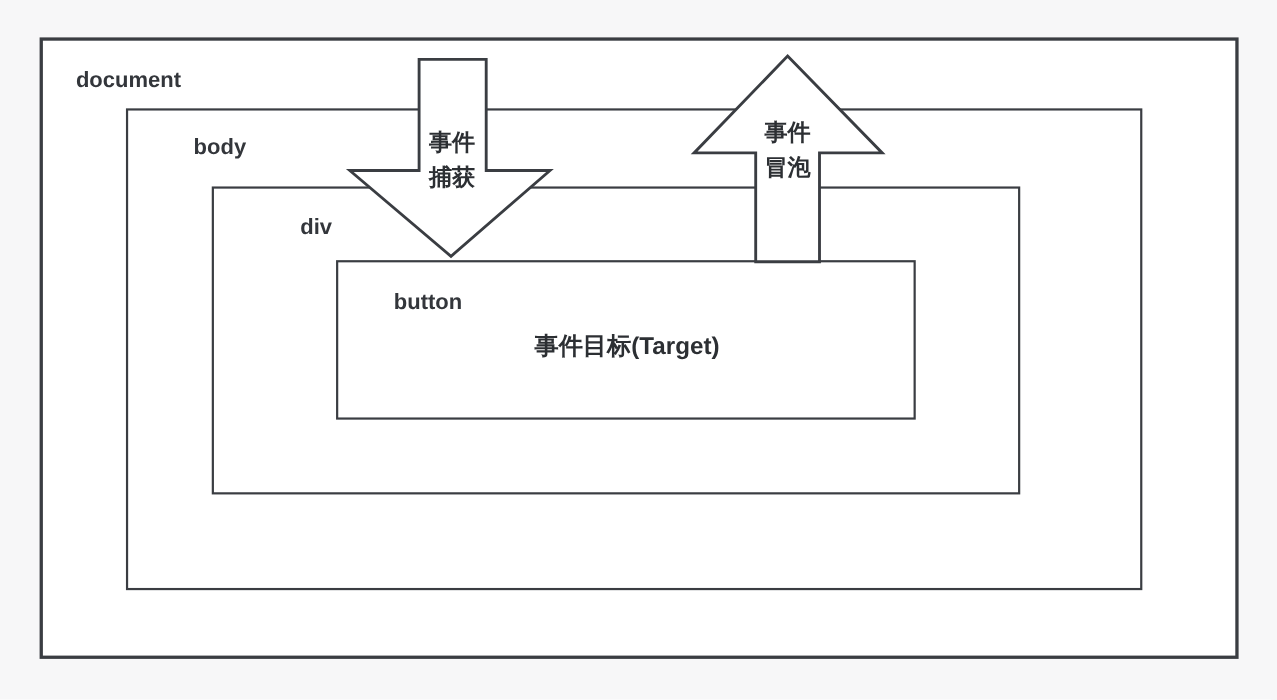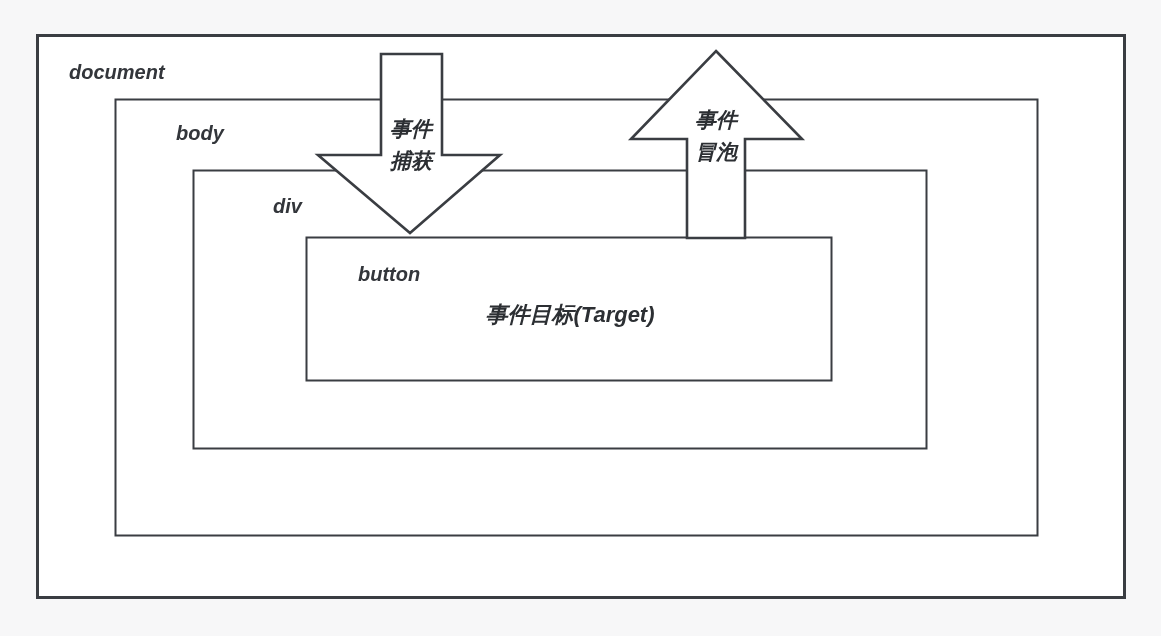--- a/index.html
+++ b/index.html
@@ -10,21 +10,20 @@
     width: 1161px;
     height: 636px;
     background: #f7f7f8;
     font-family: "Liberation Sans", "DejaVu Sans", sans-serif;
     overflow: hidden;
   }
   #stage {
     position: relative;
     width: 1161px;
     height: 636px;
-    font-style: italic;
   }
   #diagram-svg {
     position: absolute;
     left: 0;
     top: 0;
     width: 1161px;
     height: 636px;
     display: block;
   }
   .box-label {

